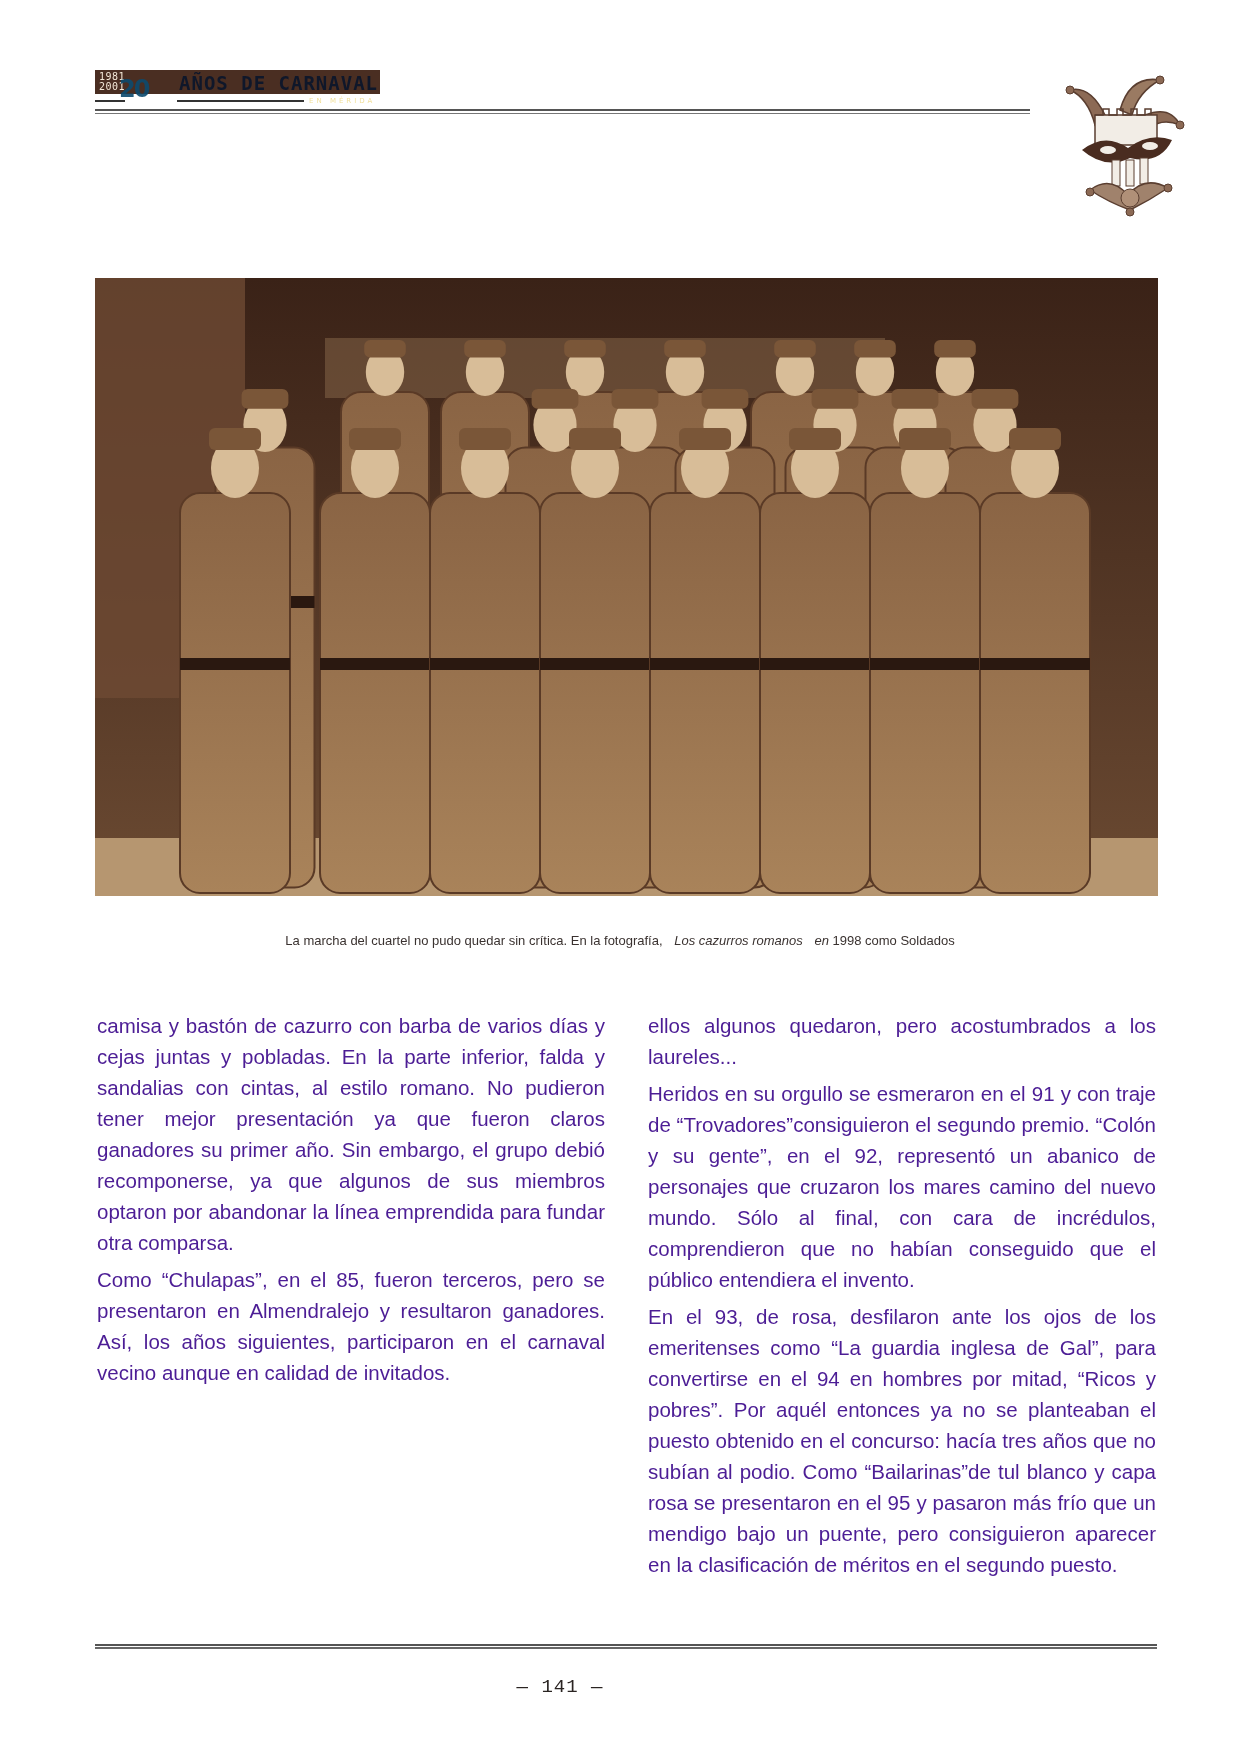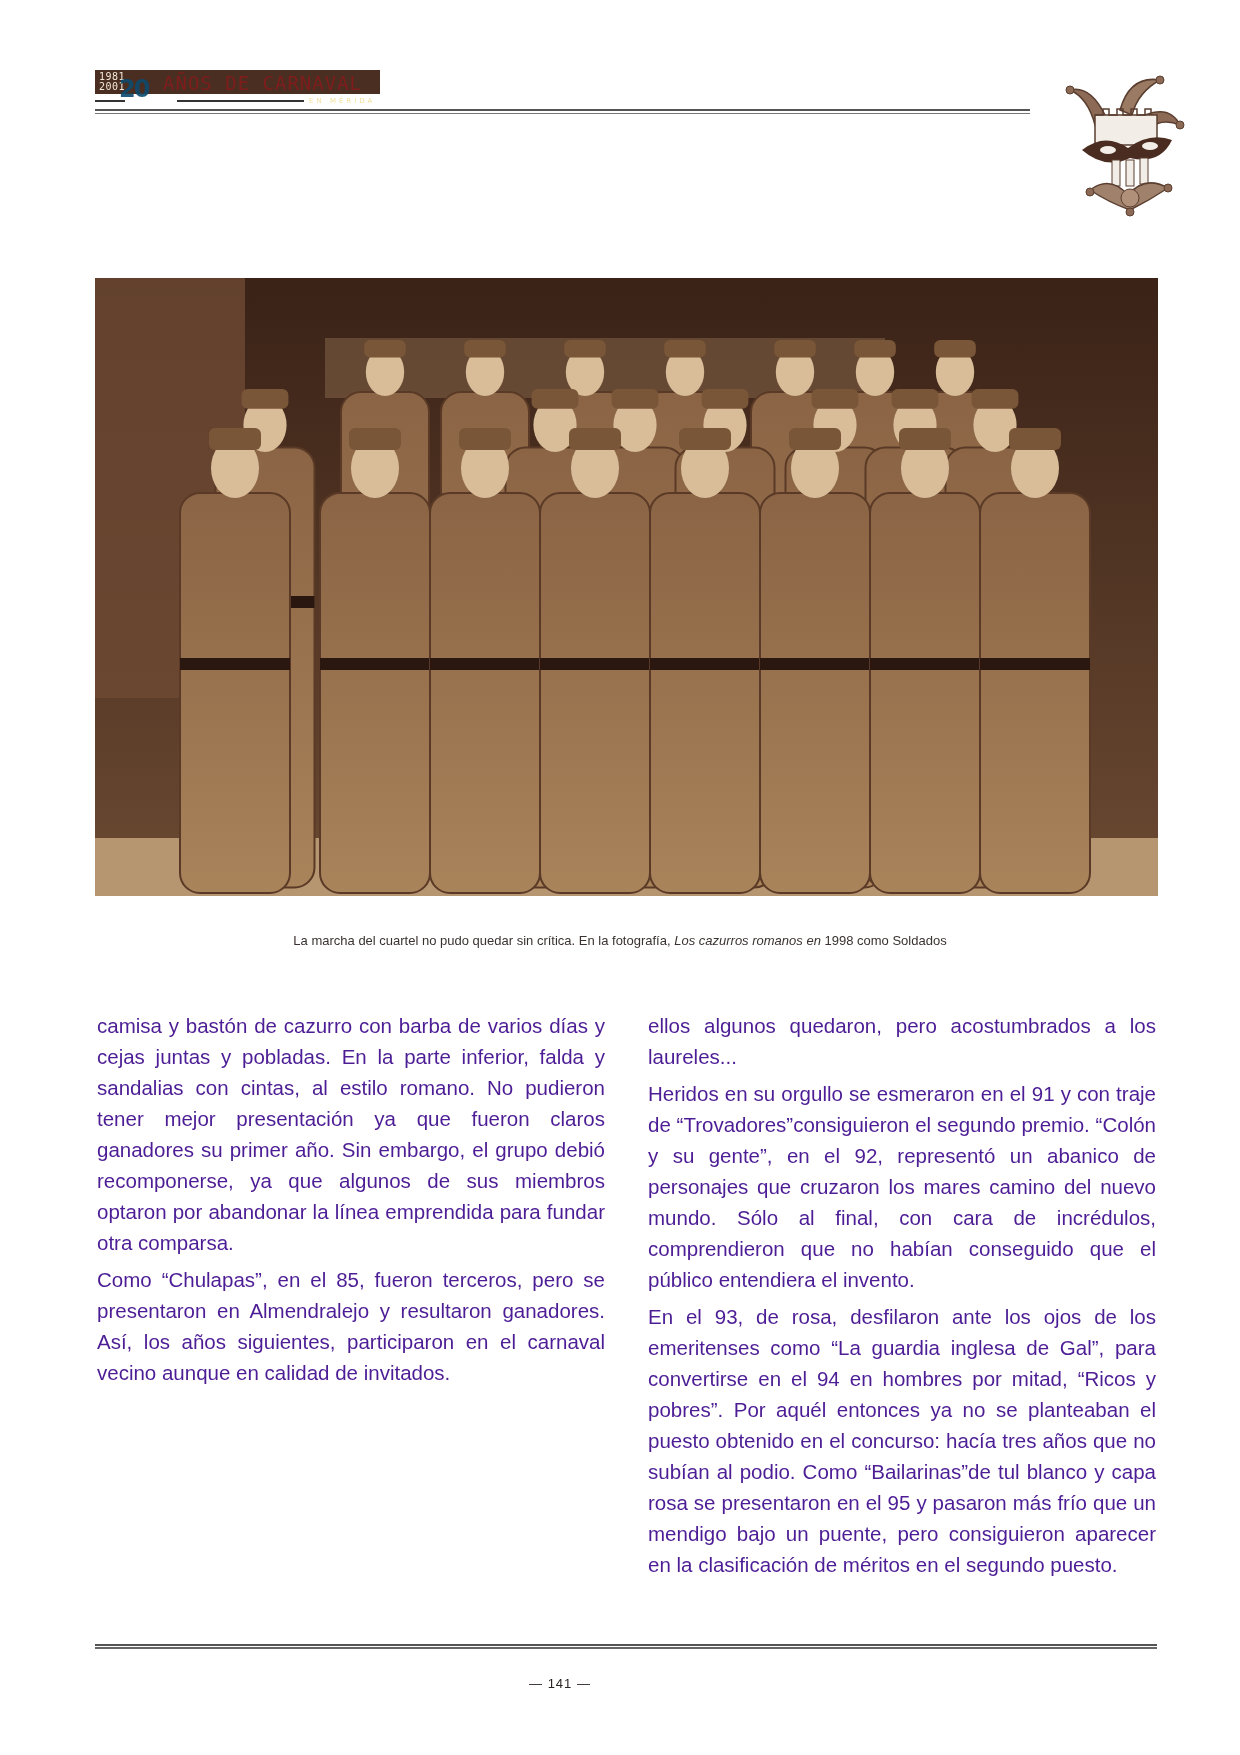--- a/index.html
+++ b/index.html
@@ -8,53 +8,53 @@
 
   
   .header { position: absolute; left: 95px; top: 70px; width: 940px; height: 45px; }
   .header-bar { position: absolute; left: 0; top: 0; height: 24px; width: 285px;
                 background: #4a2e22; }
   .years { position: absolute; left: 4px; top: 2px; font-family: "DejaVu Sans Mono", monospace;
            font-weight: normal; font-size: 10px; line-height: 9.5px; color: #f3e8d8; letter-spacing: 0.5px; }
   .big-20 { position: absolute; left: 24px; top: 3px; font-family: "DejaVu Sans", sans-serif;
             font-weight: bold; font-size: 24px; line-height: 32px; color: #0c4a6e; letter-spacing: -2px;
             opacity: 0.9; }
-  .title { position: absolute; left: 68px; top: 2px; font-family: "DejaVu Sans Mono", monospace;
-           font-weight: normal; font-size: 19px; line-height: 22px; color: #7f1d1d; letter-spacing: 1px; }
+  .title { position: absolute; left: 84px; top: 2px; font-family: "DejaVu Sans Mono", monospace;
+           font-weight: bold; font-size: 19px; line-height: 22px; color: #0f172a; letter-spacing: 1px; }
   .subtitle { position: absolute; left: 214px; top: 27px; font-family: "DejaVu Sans", sans-serif;
               font-weight: normal; font-size: 7px; letter-spacing: 3px; color: #f0df9a; }
   .rule-short-a { position: absolute; left: 0; top: 30px; width: 30px; height: 2px; background: #333; }
   .rule-short-b { position: absolute; left: 82px; top: 30px; width: 127px; height: 2px; background: #333; }
   .rule-double { position: absolute; left: 0; top: 39px; width: 935px; height: 5px;
                  border-top: 2px solid #555; border-bottom: 1px solid #777; box-sizing: border-box; }
 
   
   .logo { position: absolute; left: 1050px; top: 70px; width: 160px; height: 150px; }
 
   
   .photo { position: absolute; left: 95px; top: 278px; width: 1063px; height: 618px; overflow: hidden;
            background: linear-gradient(180deg, #3b2418 0%, #5a3a26 25%, #7a5436 55%, #8f6843 80%, #a98557 100%); }
 
   
   .caption { position: absolute; left: 0; width: 1240px; top: 933px; text-align: center;
              font-size: 13px; color: #3a3230; }
-  .caption i { font-style: italic; }
+  .caption i { font-style: italic; margin-left: 8px; }
 
   
   .col { position: absolute; top: 1010px; width: 508px; font-size: 20.5px; line-height: 31px;
          text-align: justify; color: #4c1d95; }
   .col-left { left: 97px; }
   .col-right { left: 648px; }
   .col p { margin: 0 0 6px 0; }
 
   
   .footer-rule { position: absolute; left: 95px; top: 1644px; width: 1062px; height: 5px;
                  border-top: 2px solid #555; border-bottom: 2px solid #666; box-sizing: border-box; }
   .page-number { position: absolute; left: 0; width: 1120px; top: 1676px; text-align: center;
-                 font-family: Liberation Sans, sans-serif; font-size: 13px; color: #2a2422; letter-spacing: 1px; }
+                 font-family: Liberation Mono, monospace; font-size: 19px; color: #2a2422; letter-spacing: 1px; }
 </style>
 </head>
 <body>
 
 <div class="header">
   <div class="header-bar"></div>
   <div class="years">
     <div>1981</div>
     <div>2001</div>
   </div>

